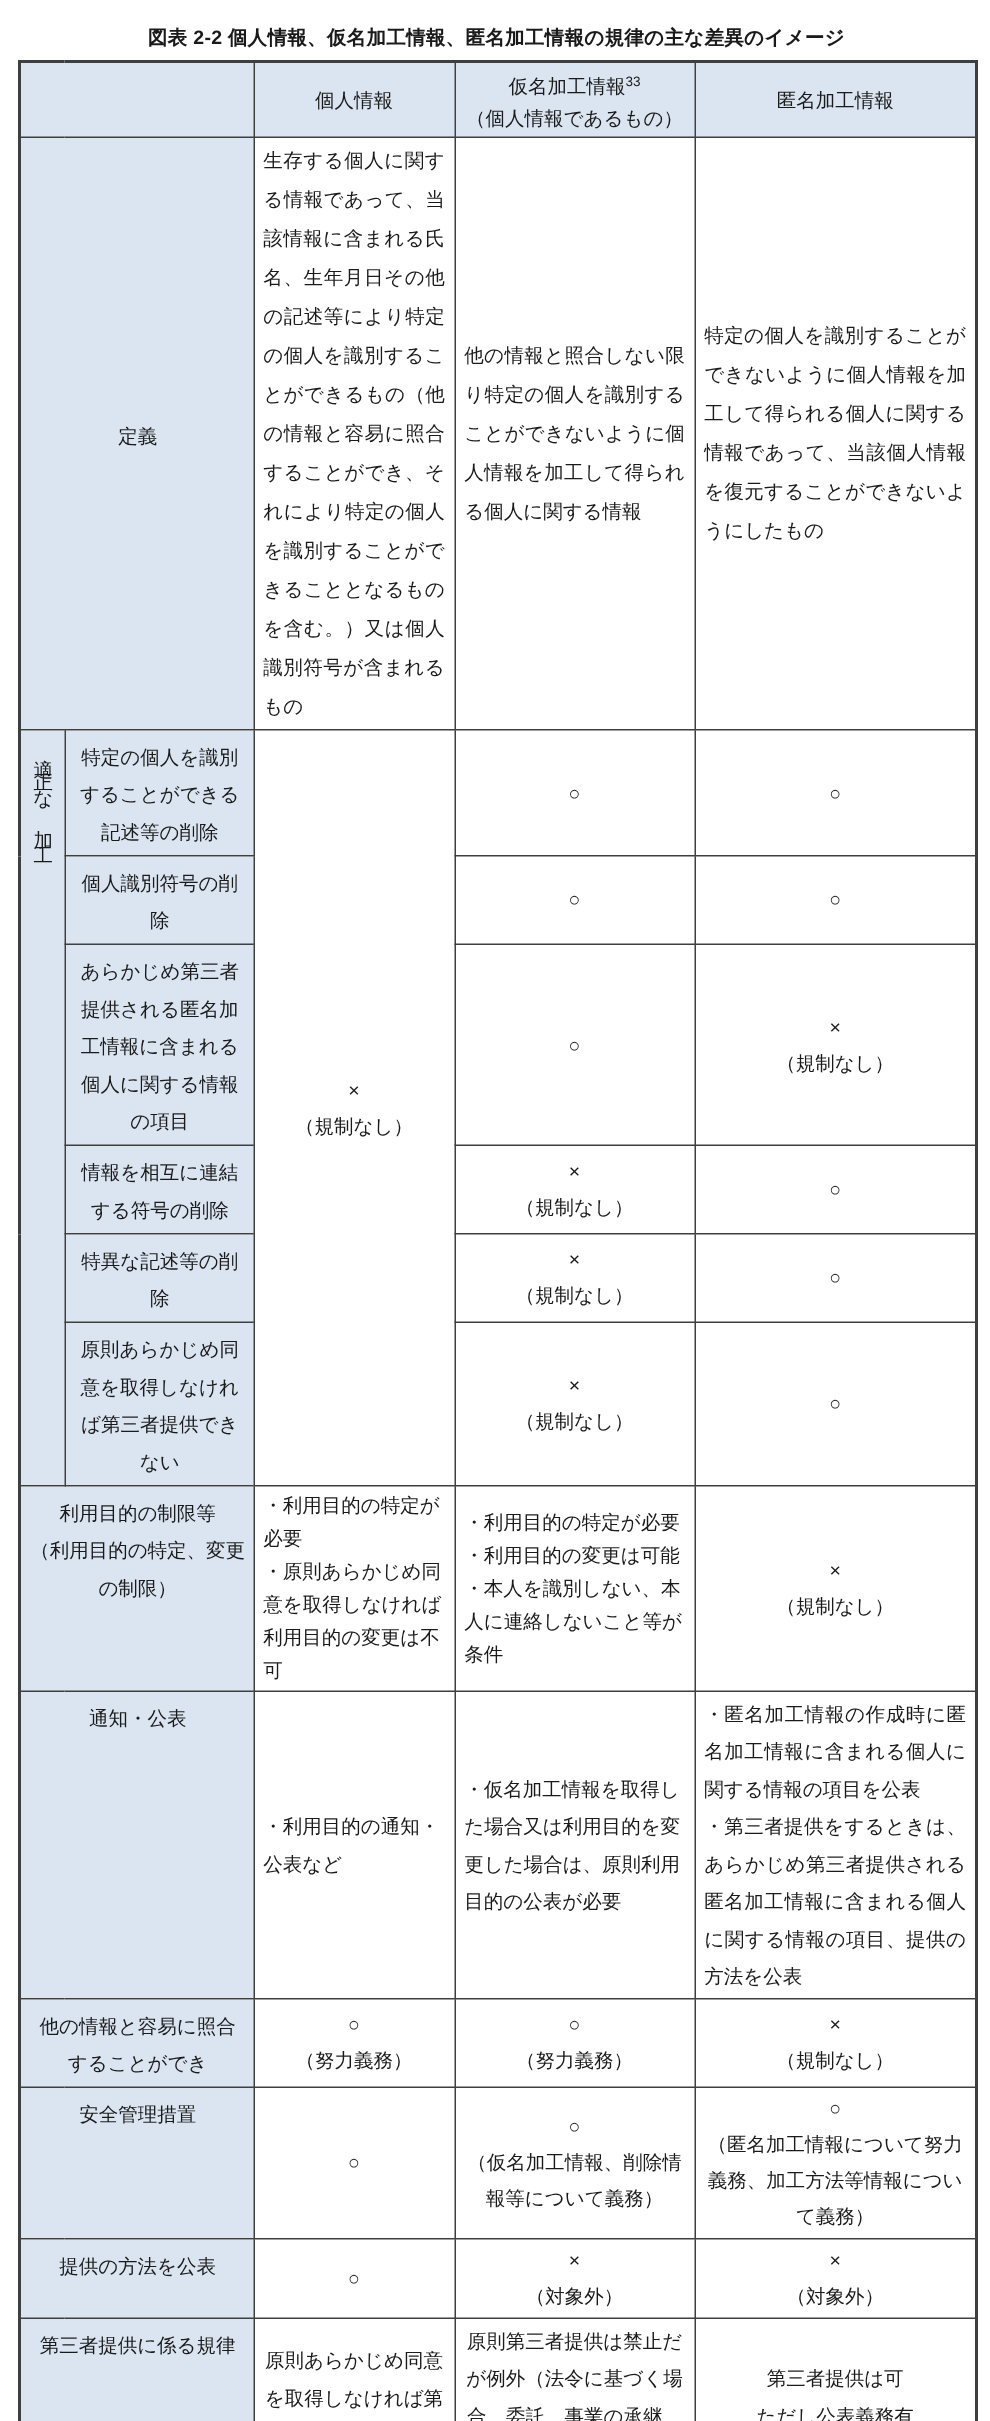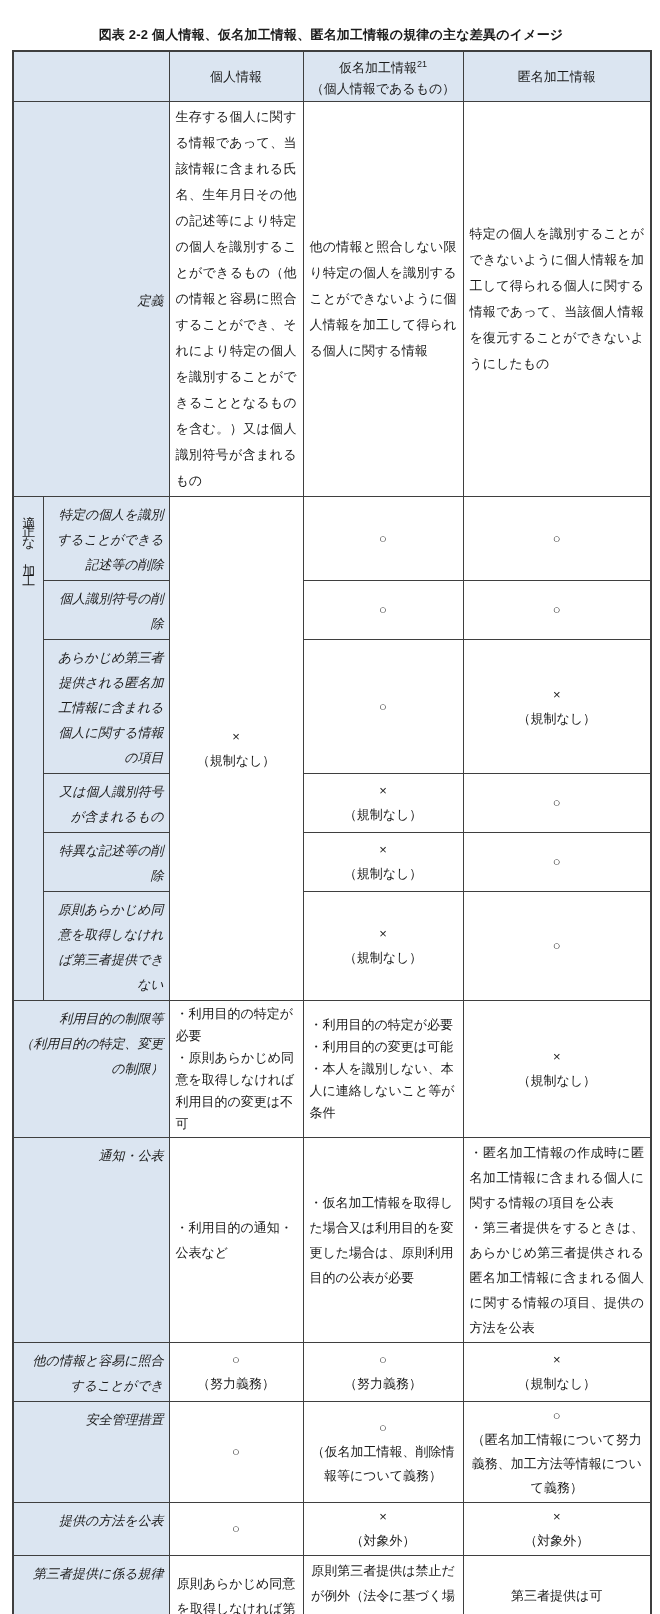--- a/index.html
+++ b/index.html
@@ -8,43 +8,42 @@
   body {
     width: 660px;
     font-family: "Liberation Sans", "DejaVu Sans", sans-serif;
     color: #1a1a1a;
   }
   .page { width: 660px; padding: 6px 10px 6px 12px; }
   .fig-title {
     text-align: center;
     font-size: 13px;
     font-weight: bold;
-    margin: 20px 0 6px 0;
+    margin: 10px 0 6px 0;
     letter-spacing: 0.2px;
   }
   table.cmp {
     border-collapse: collapse;
     table-layout: fixed;
     width: 638px;
     border: 2px solid var(--bd);
   }
   td {
     border: 1px solid var(--bd);
     font-size: 13px;
     overflow: hidden;
   }
   
   .lbl {
     background: var(--hbg);
-    text-align: right;
+    text-align: center;
     vertical-align: top;
     padding: 5px 5px 3px 6px;
     line-height: 25px;
     white-space: pre-line;
-    font-style: italic;
   }
   .lbl-mid { vertical-align: middle; }
   
   .hdr {
     background: var(--hbg);
     text-align: center;
     vertical-align: middle;
     padding: 2px 4px;
     line-height: 21px;
   }
@@ -97,21 +96,21 @@
         <col style="width:134px">
         <col style="width:160px">
         <col style="width:188px">
     </colgroup>
 
     <tbody>
         <tr style="height:47px">
       <td class="hdr" colspan="2"></td>
       <td class="hdr">個人情報</td>
       <td class="hdr">
-        <span>仮名加工情報</span><sup>21</sup>
+        <span>仮名加工情報</span><sup>33</sup>
         <div>（個人情報であるもの）</div>
       </td>
       <td class="hdr">匿名加工情報</td>
     </tr>
 
     <tr style="height:318px">
       <td class="lbl lbl-mid" colspan="2">定義</td>
       <td class="txt just top">生存する個人に関する情報であって、当該情報に含まれる氏名、生年月日その他の記述等により特定の個人を識別することができるもの（他の情報と容易に照合することができ、それにより特定の個人を識別することができることとなるものを含む。）又は個人識別符号が含まれるもの</td>
       <td class="txt just">他の情報と照合しない限り特定の個人を識別することができないように個人情報を加工して得られる個人に関する情報</td>
       <td class="txt just">特定の個人を識別することができないように個人情報を加工して得られる個人に関する情報であって、当該個人情報を復元することができないようにしたもの</td>
@@ -151,21 +150,21 @@
       <td class="mk">
         <div class="mark">○</div>
         <div class="note"></div>
       </td>
       <td class="mk">
         <div class="mark">×</div>
         <div class="note">（規制なし）</div>
       </td>
     </tr>
     <tr style="height:52px">
-      <td class="lbl">又は個人識別符号が含まれるもの</td>
+      <td class="lbl">情報を相互に連結する符号の削除</td>
       <td class="mk">
         <div class="mark">×</div>
         <div class="note">（規制なし）</div>
       </td>
       <td class="mk">
         <div class="mark">○</div>
         <div class="note"></div>
       </td>
     </tr>
     <tr style="height:52px">

